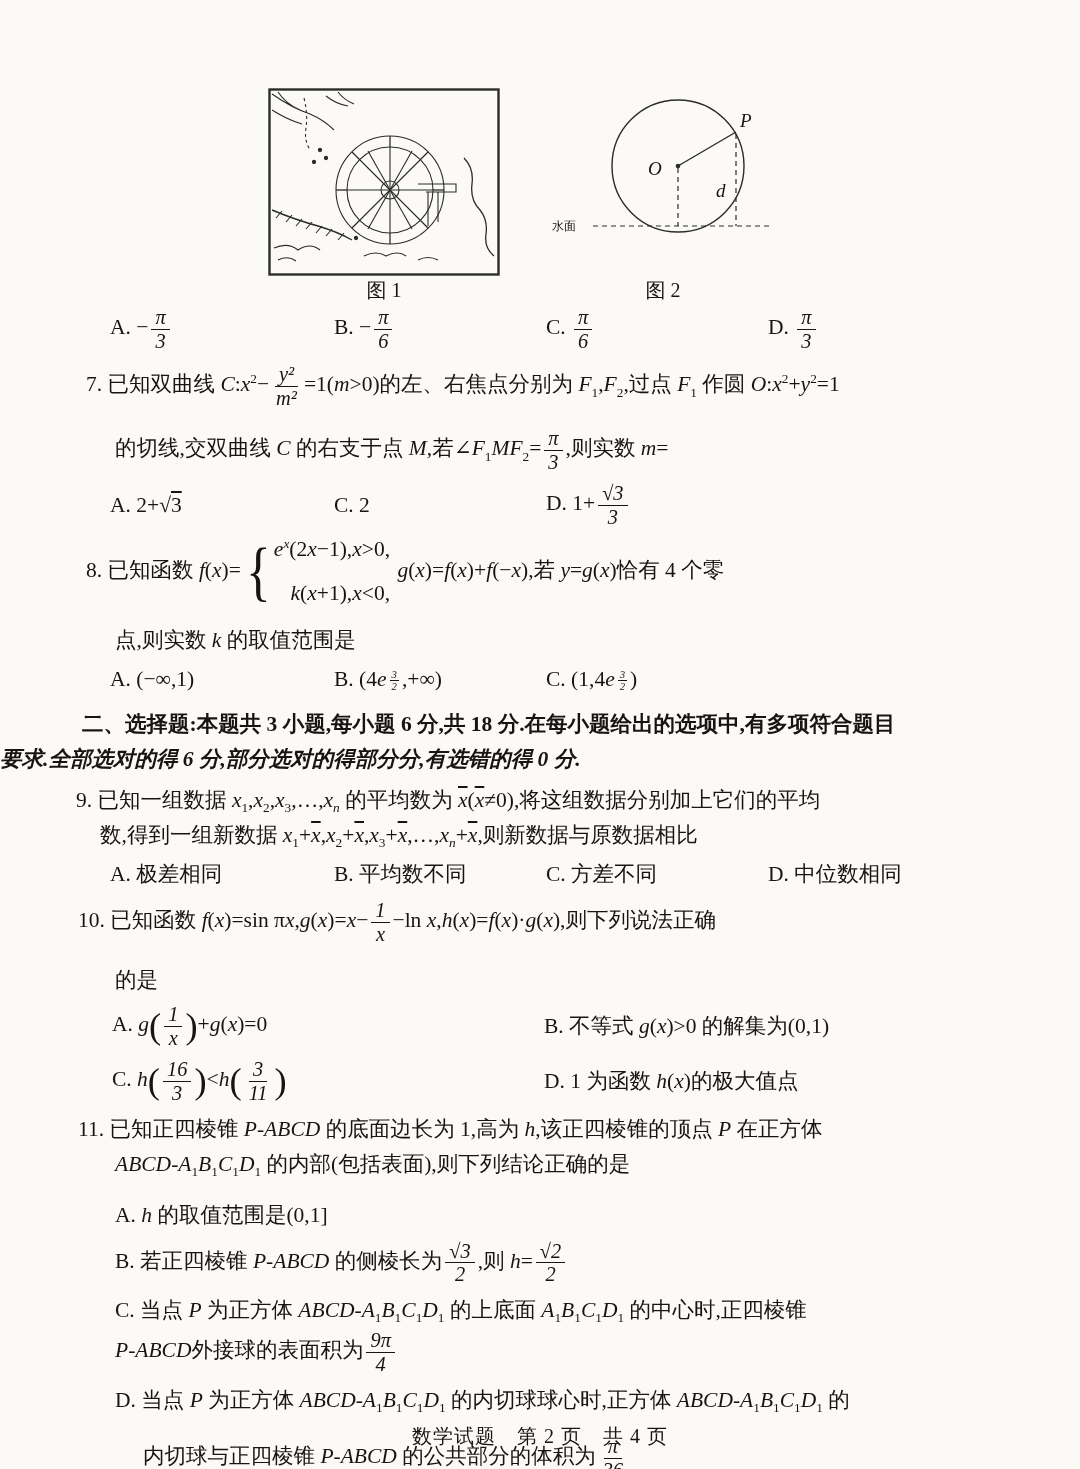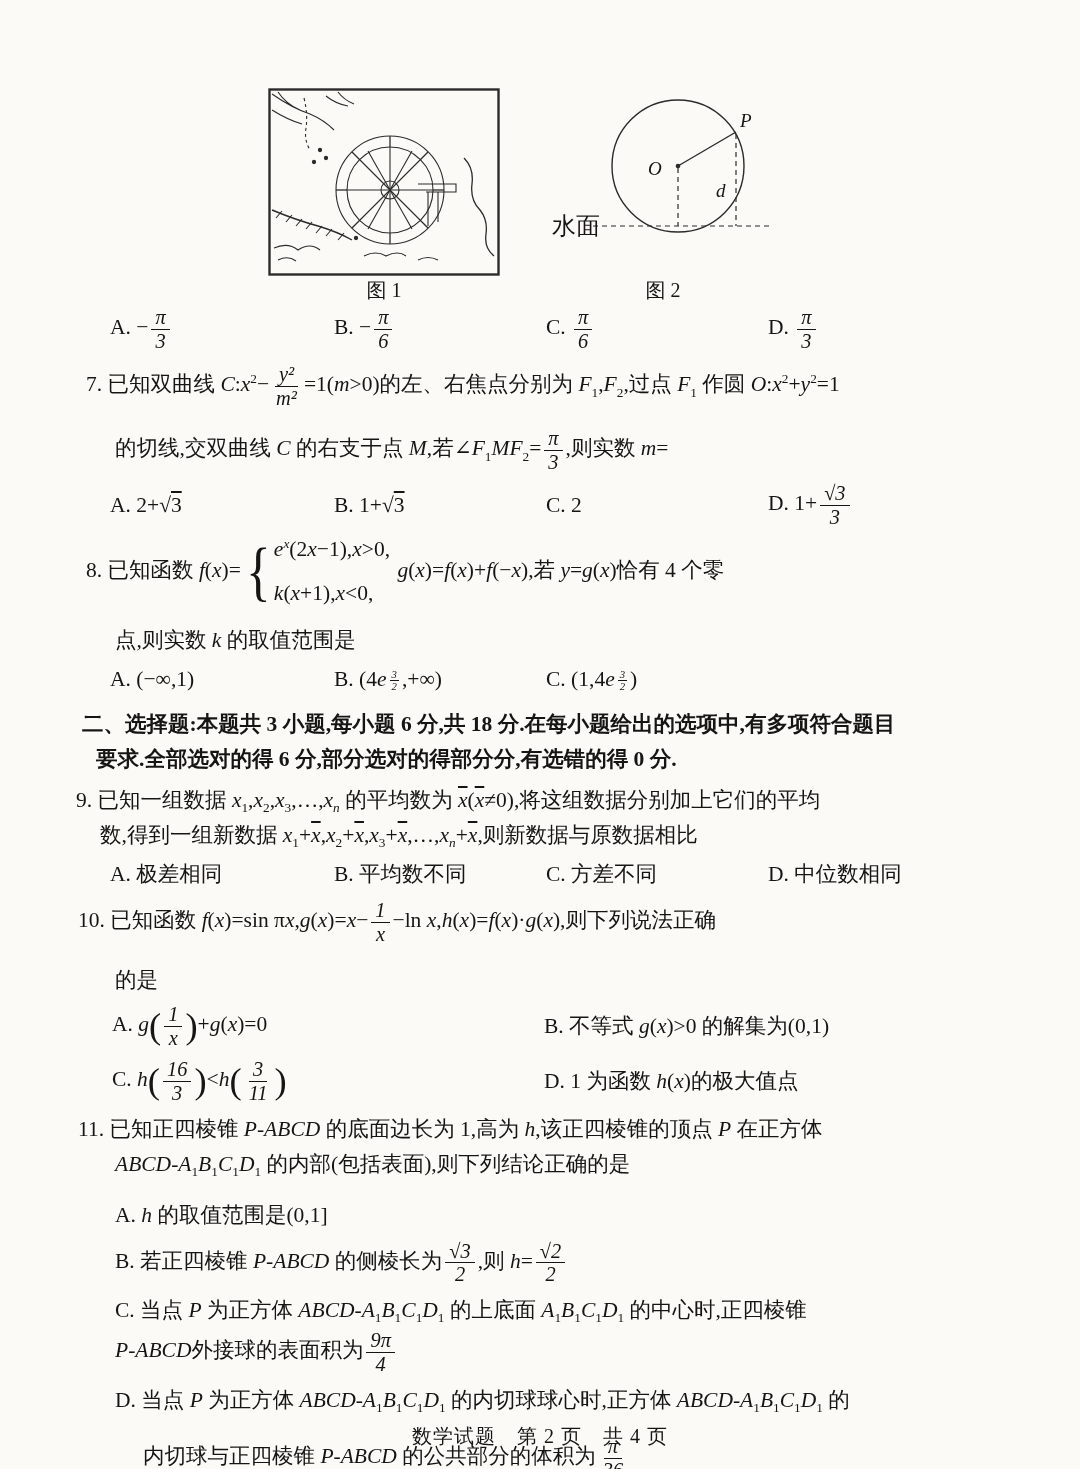--- a/index.html
+++ b/index.html
@@ -15,26 +15,26 @@
   .fn{border-bottom:1.6px solid #171513;padding:0 4px;font-style:italic;}
   .fd{padding:0 4px;font-style:italic;}
   .supf{font-size:0.5em;vertical-align:super;line-height:1;margin:0 1px;}
   .supf .fn{border-bottom-width:1px;padding:0 2px;}
   .sq{white-space:nowrap;}
   .rad{text-decoration:overline;}
   .ovl{text-decoration:overline;}
   .bp{font-size:1.7em;line-height:0;vertical-align:middle;}
   .cases{display:inline-flex;align-items:center;vertical-align:middle;margin:0 2px;}
   .brace{font-size:3.0em;line-height:0.9;transform:scaleX(0.8);font-weight:400;}
-  .ccol{display:flex;flex-direction:column;row-gap:18px;}
+  .ccol{display:flex;flex-direction:column;row-gap:18px;align-items:flex-end;}
   .crow{white-space:nowrap;line-height:1.2;}
   .line{padding-left:115px;}
   .numline{padding-left:86px;font-family:Liberation Serif, serif;}
   .secline1{padding-left:82px;font-weight:bold;}
-  .secline2{padding-left:96px;font-weight:bold;}
+  .secline2{font-weight:bold;font-style:italic;}
   .opts4{display:grid;grid-template-columns:224px 212px 222px auto;padding-left:110px;align-items:center;}
   .opts2{display:grid;grid-template-columns:432px auto;padding-left:112px;align-items:center;}
   .figures{position:relative;height:212px;}
   .figsvg{position:absolute;}
   .fig-caption{position:absolute;font-size:20px;text-align:center;}
   .fig2-label{position:absolute;font-size:19px;}
   .footer{position:absolute;left:0;right:0;bottom:16px;text-align:center;font-size:20px;letter-spacing:1px;}
   .mt2{margin-top:2px}.mt4{margin-top:18px}.mt6{margin-top:6px}.mt8{margin-top:8px}
   .mt10{margin-top:10px}.mt12{margin-top:12px}
 </style>
@@ -93,21 +93,21 @@
           <g stroke-dasharray="5 4" stroke-width="1.2">
             <line x1="135" y1="74" x2="135" y2="132"></line>
             <line x1="193" y1="40" x2="193" y2="132"></line>
             <line x1="50" y1="132" x2="226" y2="132"></line>
           </g>
         </g>
       </svg>
       <span class="fig2-label mi" style="left:740px;top:18px">P</span>
       <span class="fig2-label mi" style="left:648px;top:66px">O</span>
       <span class="fig2-label mi" style="left:716px;top:88px">d</span>
-      <span class="fig2-label" style="left:552px;top:124px;font-size:24px">水面</span>
+      <span class="fig2-label" style="left:552px;top:124px;font-size:12px">水面</span>
 
       <span class="fig-caption" style="left:268px;top:188px;width:232px">图 1</span>
       <span class="fig-caption" style="left:588px;top:188px;width:150px">图 2</span>
     </div>
 
     <div class="opts4 mt8">
       <span><span>A. −</span><span class="fr">
             <span class="fn">π</span>
             <span class="fd">3</span>
           </span></span>
@@ -128,21 +128,20 @@
     <div class="numline mt10"><span>7. 已知双曲线 </span><span class="mi">C</span><span>:</span><span class="mi">x</span><span class="sup">2</span><span>−</span><span class="fr">
           <span class="fn">y²</span>
           <span class="fd">m²</span>
         </span><span>=1(</span><span class="mi">m</span><span>&gt;0)的左、右焦点分别为 </span><span class="mi">F</span><span class="sub">1</span><span>,</span><span class="mi">F</span><span class="sub">2</span><span>,过点 </span><span class="mi">F</span><span class="sub">1</span><span> 作圆 </span><span class="mi">O</span><span>:</span><span class="mi">x</span><span class="sup">2</span><span>+</span><span class="mi">y</span><span class="sup">2</span><span>=1</span></div>
     <div class="line mt4"><span>的切线,交双曲线 </span><span class="mi">C</span><span> 的右支于点 </span><span class="mi">M</span><span>,若∠</span><span class="mi">F</span><span class="sub">1</span><span class="mi">MF</span><span class="sub">2</span><span>=</span><span class="fr">
           <span class="fn">π</span>
           <span class="fd">3</span>
         </span><span>,则实数 </span><span class="mi">m</span><span>=</span></div>
     <div class="opts4 mt8">
       <span><span>A. 2+</span><span class="sq">√<span class="rad">3</span></span></span>
-      <span><span>B. 1+</span><span class="sq">√<span class="rad">3</span></span></span>
       <span><span>C. 2</span></span>
       <span><span>D. 1+</span><span class="fr">
             <span class="fn">√3</span>
             <span class="fd">3</span>
           </span></span>
     </div>
 
     <div class="numline mt8"><span>8. 已知函数 </span><span class="mi">f</span><span>(</span><span class="mi">x</span><span>)=</span><span class="cases">
           <span class="brace">{</span>
           <span class="ccol">

